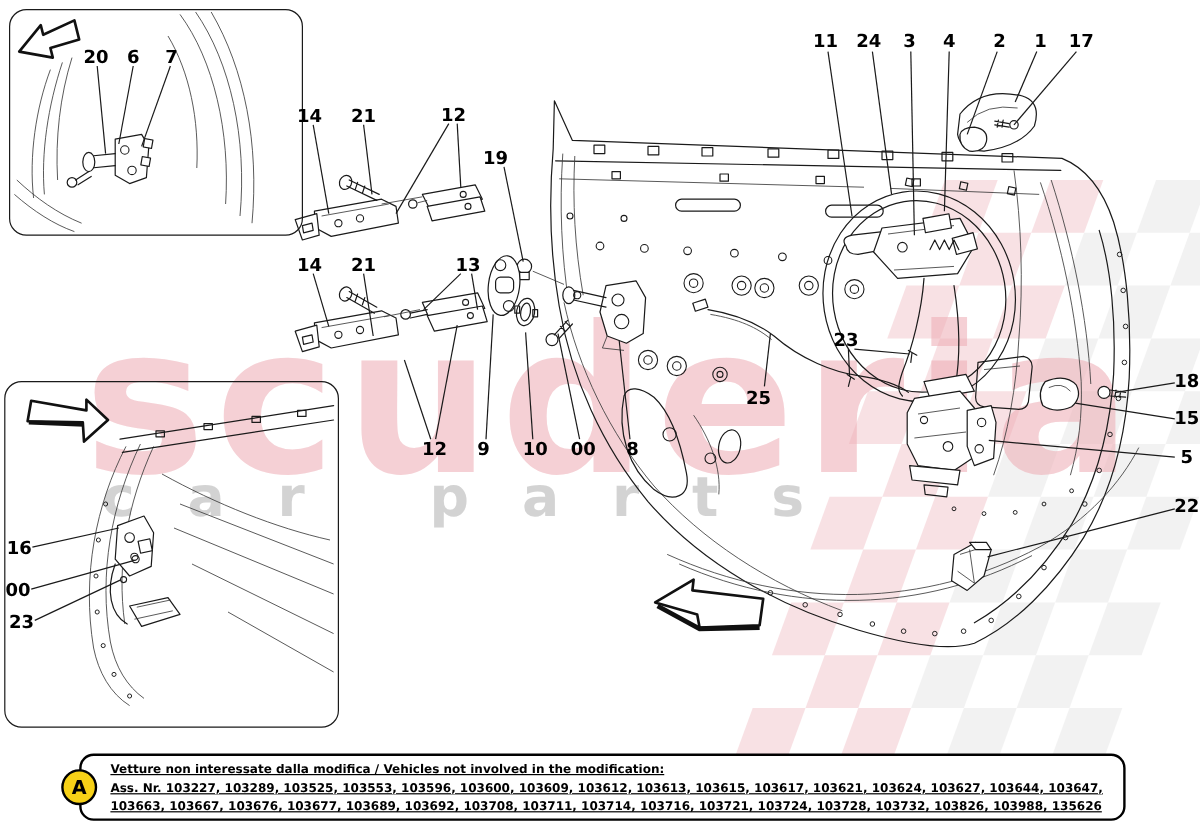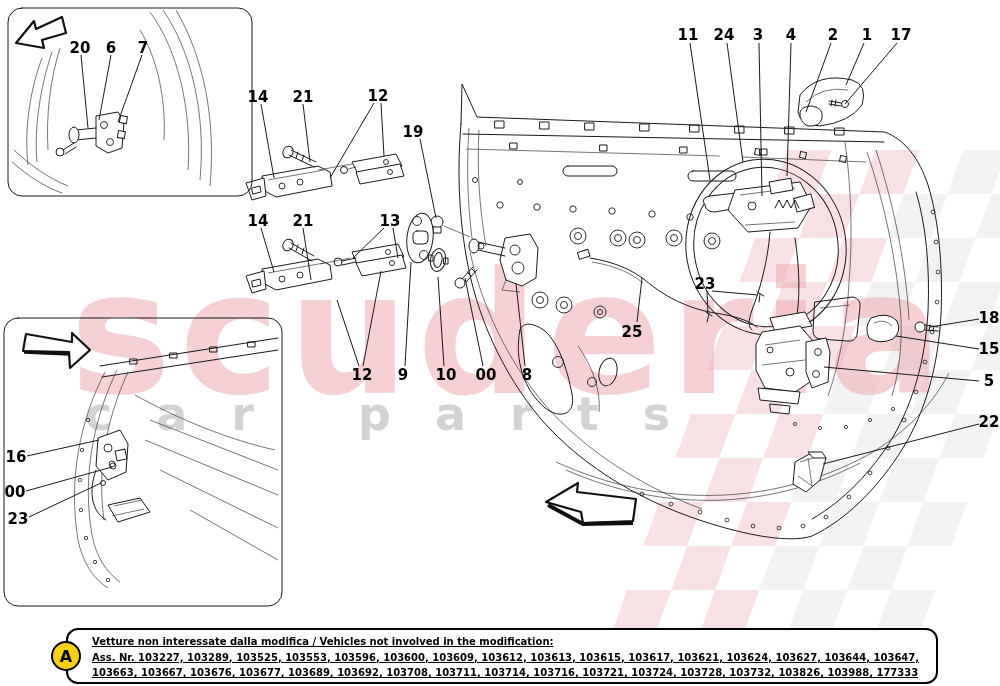--- a/index.html
+++ b/index.html
@@ -433,16 +433,16 @@
         <text x="989" y="426.5" class="callout">22</text>
         <text x="16" y="461.5" class="callout">16</text>
         <text x="15" y="496.5" class="callout">00</text>
         <text x="18" y="523.5" class="callout">23</text>
       </g>
 </svg>
 
 <div class="note">
   <p>Vetture non interessate dalla modifica / Vehicles not involved in the modification:</p>
   <p>Ass. Nr. 103227, 103289, 103525, 103553, 103596, 103600, 103609, 103612, 103613, 103615, 103617, 103621, 103624, 103627, 103644, 103647,</p>
-  <p>103663, 103667, 103676, 103677, 103689, 103692, 103708, 103711, 103714, 103716, 103721, 103724, 103728, 103732, 103826, 103988, 177333</p>
+  <p>103663, 103667, 103676, 103677, 103689, 103692, 103708, 103711, 103714, 103716, 103721, 103724, 103728, 103732, 103826, 103988, 135626</p>
 </div>
 <div class="badge">A</div>
 </div>
 
 </body></html>

